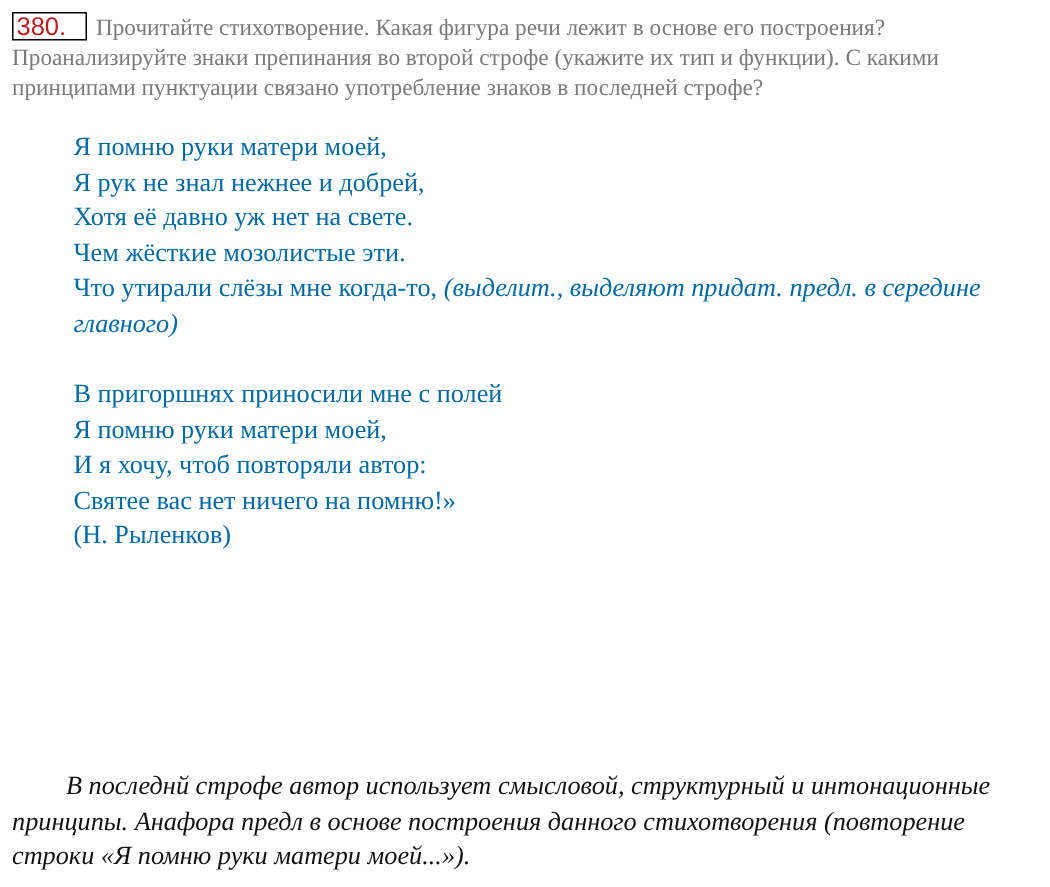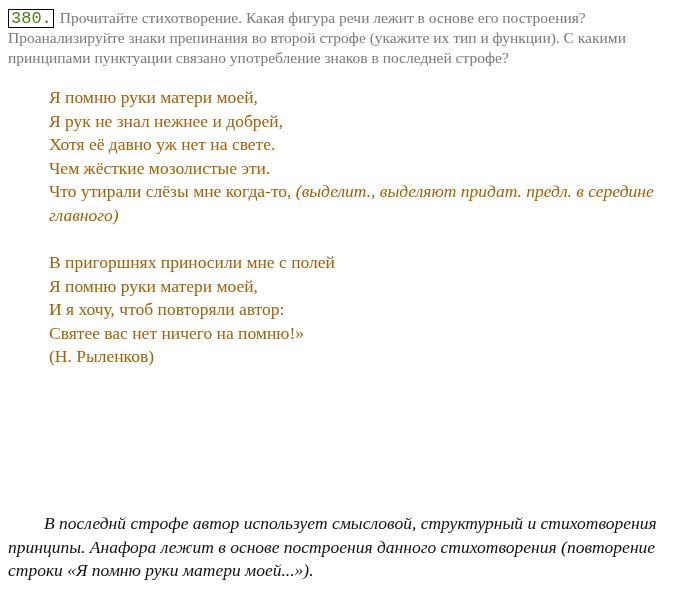--- a/index.html
+++ b/index.html
@@ -20,36 +20,36 @@
       left: 8px;
       top: 8px;
       width: 688px;
       font-size: 15.5px;
       line-height: 20px;
       color: #7a7a7a;
     }
     .task-number {
       display: inline-block;
       border: 1.5px solid #000;
-      color: #4d7c0f;
-      font-family: Liberation Mono, monospace;
+      color: #b91c1c;
+      font-family: Liberation Sans, sans-serif;
       font-size: 17px;
       line-height: 17px;
-      padding: 0 1px 0 2px;
+      padding: 0 13px 0 2px;
       margin-right: 2px;
       vertical-align: 0px;
     }
     .poem {
       position: absolute;
       left: 49px;
       top: 86px;
       width: 640px;
       font-size: 17.5px;
       line-height: 23.5px;
-      color: #a16207;
+      color: #0369a1;
     }
     .poem .line { display: block; }
     .poem .note { font-style: italic; }
     .stanza-gap { height: 24px; }
     .answer {
       position: absolute;
       left: 8px;
       top: 512px;
       width: 660px;
       font-style: italic;
@@ -98,13 +98,13 @@
     </span>
     <span class="line">
       <span>Святее вас нет ничего на помню!»</span>
     </span>
     <span class="line">
       <span>(Н. Рыленков)</span>
     </span>
   </div>
 </div>
 
-<div class="answer">В последнй строфе автор использует смысловой, структурный и стихотворения принципы. Анафора лежит в основе построения данного стихотворения (повторение строки «Я помню руки матери моей...»).</div>
+<div class="answer">В последнй строфе автор использует смысловой, структурный и интонационные принципы. Анафора предл в основе построения данного стихотворения (повторение строки «Я помню руки матери моей...»).</div>
 
 </body></html>

